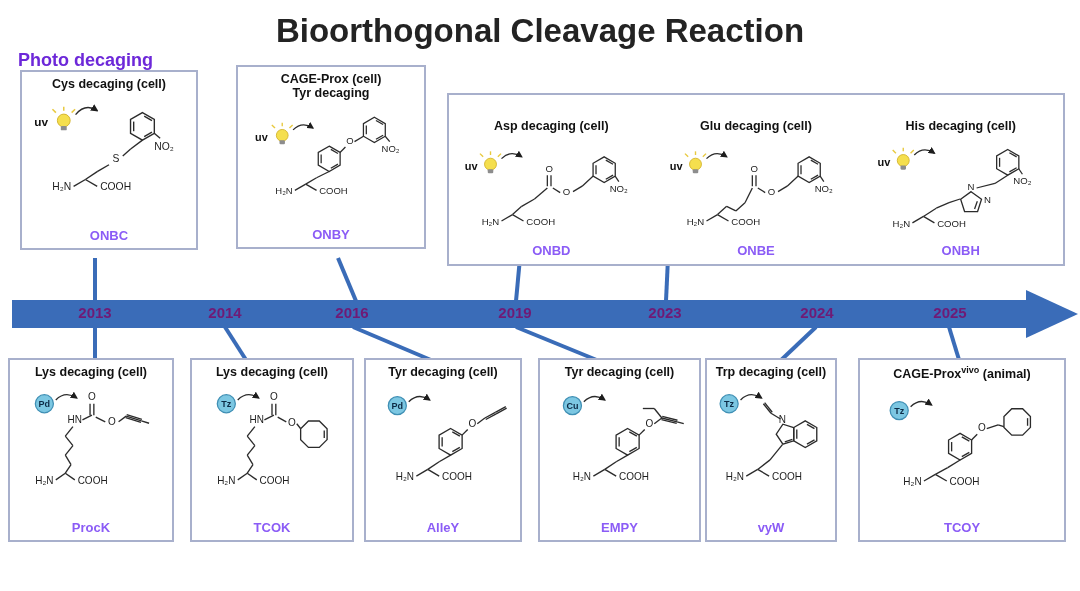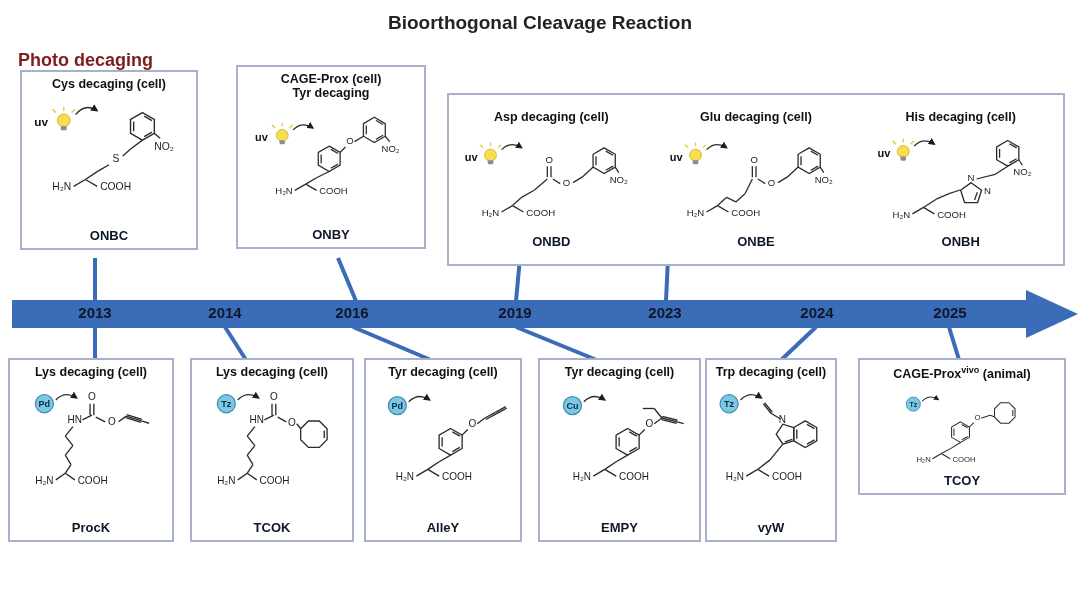--- a/index.html
+++ b/index.html
@@ -1,30 +1,30 @@
 <!DOCTYPE html>
 <html><head>
 <meta charset="utf-8">
 <style>
   * { margin:0; padding:0; box-sizing:border-box; }
   body { font-family:"Liberation Sans", sans-serif; background:#ffffff; color:#1d1d1d; }
   .canvas { position:relative; width:1080px; height:591px; background:#fff; overflow:hidden; }
   .title { position:absolute; top:12px; left:0; width:100%; text-align:center;
-           font-size:19px; font-weight:bold; color:#232323; }
-  .section-label { position:absolute; font-size:18px; font-weight:bold; color:#7f1d1d; }
+           font-size:33px; font-weight:bold; color:#232323; }
+  .section-label { position:absolute; font-size:18px; font-weight:bold; color:#6d28d9; }
   #photo-label { top:50px; left:18px; }
   #chemical-label { top:550px; left:18px; }
   .bg { position:absolute; left:0; top:0; z-index:1; }
   .year { position:absolute; top:304px; z-index:3; transform:translateX(-50%);
-          font-size:15px; font-weight:bold; color:#0f172a; }
+          font-size:15px; font-weight:bold; color:#701a75; }
   .cbox { position:absolute; z-index:2; background:#fff; border:2px solid #a8b0cc;
           display:flex; flex-direction:column; align-items:center; padding:5px 2px 3px; }
   .btitle { font-size:12.5px; font-weight:bold; color:#111; text-align:center; line-height:1.15; }
-  .bname  { font-size:13px; font-weight:bold; color:#0f172a; margin-top:auto; padding-bottom:2px; }
-  .widebox { flex-direction:row; align-items:center; padding:0; }
+  .bname  { font-size:13px; font-weight:bold; color:#8b5cf6; margin-top:auto; padding-bottom:2px; }
+  .widebox { flex-direction:row; align-items:flex-end; padding:0; }
   .subcol { flex:1; display:flex; flex-direction:column; align-items:center; padding:6px 2px 4px; }
   svg text { font-family:"Liberation Sans", sans-serif; }
   .atom { font-size:10.5px; fill:#1d1d1d; }
   .trig { font-size:12px; font-weight:bold; fill:#111; }
   .cat-label { font-size:9.5px; font-weight:bold; fill:#0d2b46; }
   .bond { stroke:#2b2b2b; stroke-width:1.4; fill:none; }
   .conn { stroke:#3a6cb8; stroke-width:4; }
   .sup { font-size:9px; vertical-align:super; }
 </style>
 </head>
@@ -375,21 +375,21 @@
       <text class="atom" x="30" y="106" text-anchor="middle">H₂N</text>
       <line class="bond" x1="42" y1="102" x2="54" y2="95"></line>
       <line class="bond" x1="54" y1="95" x2="66" y2="102"></line>
       <text class="atom" x="69" y="106">COOH</text>
       <line class="bond" x1="54" y1="95" x2="67" y2="85"></line>
       <line class="bond" x1="67" y1="85" x2="80" y2="69"></line>
     </svg>
     <div class="bname">vyW</div>
   </div>
 
-  <div class="cbox" style="left:858px;top:358px;width:208px;height:137px;">
+  <div class="cbox" style="left:858px;top:358px;width:208px;height:184px;">
     <div class="btitle">
       <span>CAGE-Prox</span><sup class="sup">vivo</sup><span> (animal)</span>
     </div>
     <svg width="196" height="118" viewBox="0 0 196 124">
       <g>
         <circle cx="32" cy="30" r="9.5" fill="#7cc7e2" stroke="#3f8fb4" stroke-width="1.3"></circle>
         <text class="cat-label" x="32" y="33.5" text-anchor="middle">Tz</text>
       </g>
       <path class="bond" d="M44,26 Q54,16 66,24" marker-end="url(#ah)"></path>
       <g transform="translate(96,68)">

